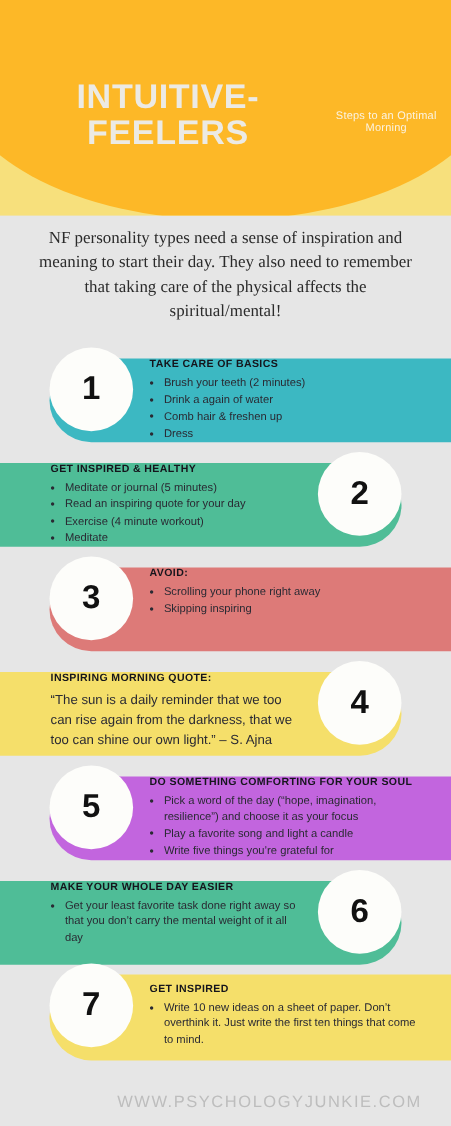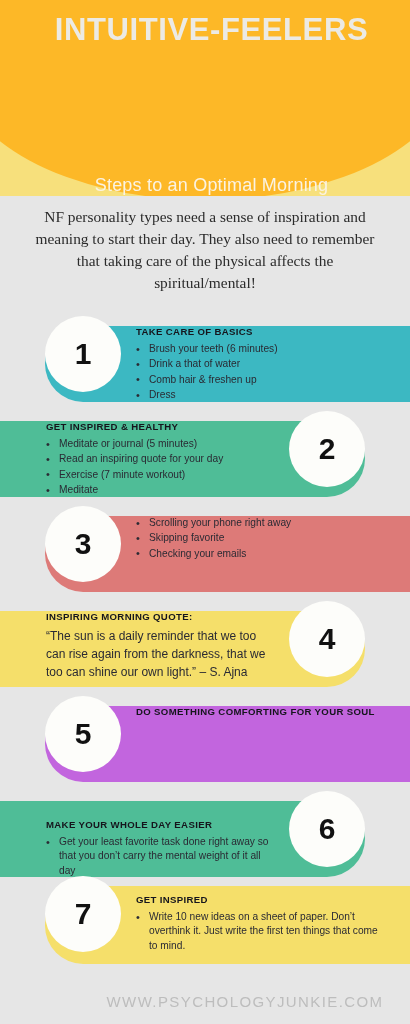--- a/index.html
+++ b/index.html
@@ -17,34 +17,34 @@
     background:#f7e07c; overflow:hidden;
   }
   .header-ellipse {
     position:absolute; left:-44px; top:-72px;
     width:498px; height:272px;
     background:#fdb827;
     border-radius:50%;
   }
   .header-inner {
     position:absolute; left:0; top:0; width:410px; height:196px;
-    display:flex; flex-direction:column;
+    display:flex; flex-direction:row;
     align-items:center; justify-content:space-between;
     padding-top:14px;
     padding-left:13px;
   }
   .header-title {
     font-size:31px; font-weight:bold; letter-spacing:0.6px;
     color:#eceae4; line-height:1.05;
     text-align:center;
     font-family:"Liberation Sans", sans-serif;
   }
   .header-sub {
     margin-top:12px;
-    font-size:18px; color:#fbf3e2; font-weight:400;
+    font-size:10px; color:#fbf3e2; font-weight:400;
     letter-spacing:0.2px; text-align:center;
   }
 
   
   .intro {
     position:absolute; left:0; top:206px; width:410px;
     padding:0 24px;
     font-family:"Liberation Serif", serif;
     font-size:15.4px; line-height:1.42;
     color:#2b2b2b; text-align:center;
@@ -137,80 +137,85 @@
 
 <div class="steps" style="position: absolute; height: 660px;">
     <div class="step odd" style="position: absolute; left: 0px; top: 0px; height: 95px;">
       <div class="step-bar" style="background: rgb(60, 184, 194);"></div>
       <div class="circle">
         <span class="circle-num">1</span>
       </div>
       <div class="step-content">
         <div class="step-heading">TAKE CARE OF BASICS</div>
         <ul class="step-list">
-          <li>Brush your teeth (6 minutes)</li>
-          <li>Drink a that of water</li>
+          <li>Brush your teeth (2 minutes)</li>
+          <li>Drink a again of water</li>
           <li>Comb hair &amp; freshen up</li>
           <li>Dress</li>
         </ul>
       </div>
     </div>
     <div class="step even" style="position: absolute; left: 0px; top: 95px; height: 95px;">
       <div class="step-bar" style="background: rgb(79, 189, 151);"></div>
       <div class="circle">
         <span class="circle-num">2</span>
       </div>
       <div class="step-content">
         <div class="step-heading">GET INSPIRED &amp; HEALTHY</div>
         <ul class="step-list">
           <li>Meditate or journal (5 minutes)</li>
           <li>Read an inspiring quote for your day</li>
-          <li>Exercise (7 minute workout)</li>
+          <li>Exercise (4 minute workout)</li>
           <li>Meditate</li>
         </ul>
       </div>
     </div>
     <div class="step odd" style="position: absolute; left: 0px; top: 190px; height: 95px;">
       <div class="step-bar" style="background: rgb(221, 122, 120);"></div>
       <div class="circle">
         <span class="circle-num">3</span>
       </div>
       <div class="step-content">
+        <div class="step-heading">AVOID:</div>
         <ul class="step-list">
           <li>Scrolling your phone right away</li>
-          <li>Skipping favorite</li>
-          <li>Checking your emails</li>
+          <li>Skipping inspiring</li>
         </ul>
       </div>
     </div>
     <div class="step even" style="position: absolute; left: 0px; top: 285px; height: 95px;">
       <div class="step-bar" style="background: rgb(245, 223, 106);"></div>
       <div class="circle">
         <span class="circle-num">4</span>
       </div>
       <div class="step-content" style="width: 232px;">
         <div class="step-heading">INSPIRING MORNING QUOTE:</div>
         <div class="step-quote">“The sun is a daily reminder that we too can rise again from the darkness, that we too can shine our own light.” – S. Ajna</div>
       </div>
     </div>
     <div class="step odd" style="position: absolute; left: 0px; top: 380px; height: 95px;">
       <div class="step-bar" style="background: rgb(194, 101, 222);"></div>
       <div class="circle">
         <span class="circle-num">5</span>
       </div>
       <div class="step-content" style="width: 258px;">
         <div class="step-heading">DO SOMETHING COMFORTING FOR YOUR SOUL</div>
+        <ul class="step-list">
+          <li>Pick a word of the day (“hope, imagination, resilience”) and choose it as your focus</li>
+          <li>Play a favorite song and light a candle</li>
+          <li>Write five things you’re grateful for</li>
+        </ul>
       </div>
     </div>
     <div class="step even" style="position: absolute; left: 0px; top: 475px; height: 85px;">
       <div class="step-bar" style="background: rgb(79, 189, 151);"></div>
       <div class="circle">
         <span class="circle-num">6</span>
       </div>
-      <div class="step-content" style="left: 46px; width: 224px; margin-top: 18px;">
+      <div class="step-content" style="left: 46px; width: 224px;">
         <div class="step-heading">MAKE YOUR WHOLE DAY EASIER</div>
         <ul class="step-list">
           <li>Get your least favorite task done right away so that you don’t carry the mental weight of it all day</li>
         </ul>
       </div>
     </div>
     <div class="step odd" style="position: absolute; left: 0px; top: 560px; height: 95px;">
       <div class="step-bar" style="background: rgb(245, 223, 106); height: 78px;"></div>
       <div class="circle">
         <span class="circle-num">7</span>

